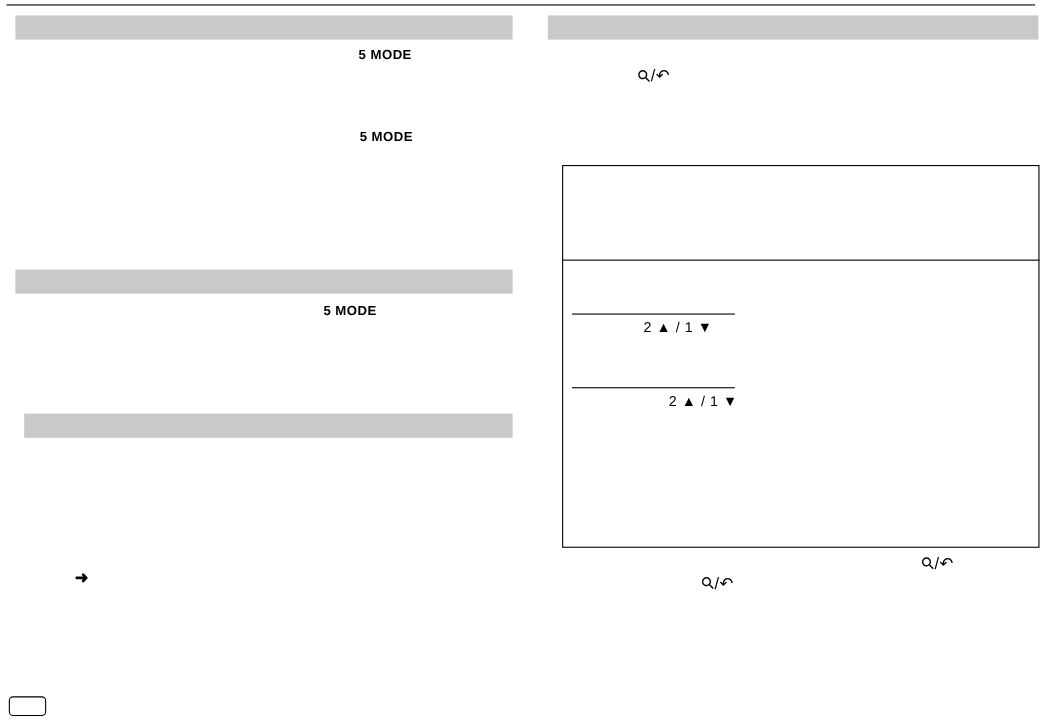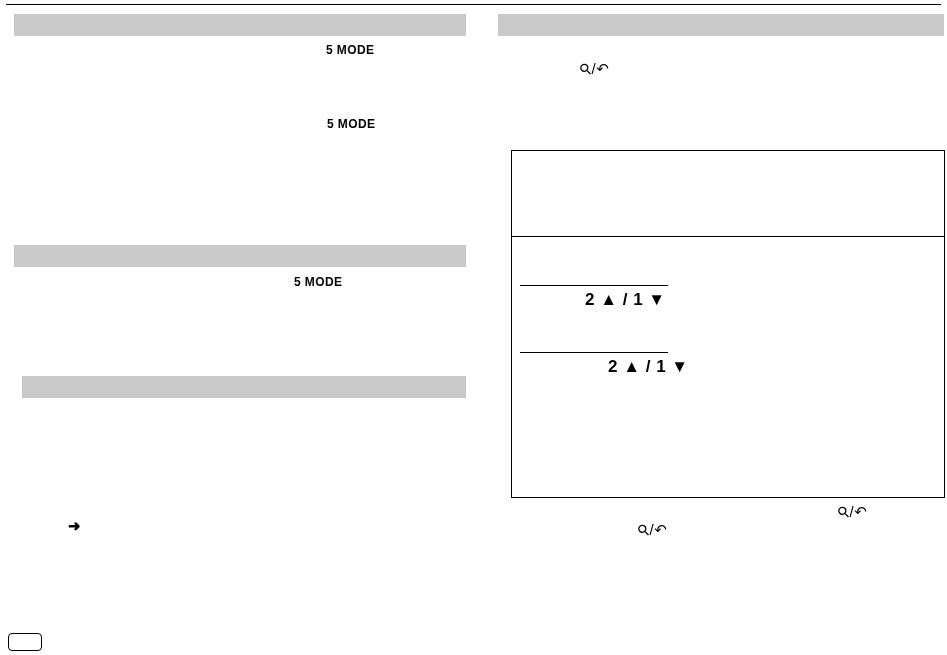--- a/index.html
+++ b/index.html
@@ -71,22 +71,22 @@
     background: #000000;
     height: 1px;
   }
   .rule-line {
     position: absolute;
     background: #000000;
     height: 1px;
   }
   .step-label {
     position: absolute;
-    font-weight: bold;
-    font-size: 17px;
+    font-weight: normal;
+    font-size: 13px;
     white-space: nowrap;
     letter-spacing: 0.5px;
   }
   .page-num-box {
     position: absolute;
     border: 1px solid #000000;
     border-radius: 4px;
     box-sizing: border-box;
     background: #ffffff;
   }

